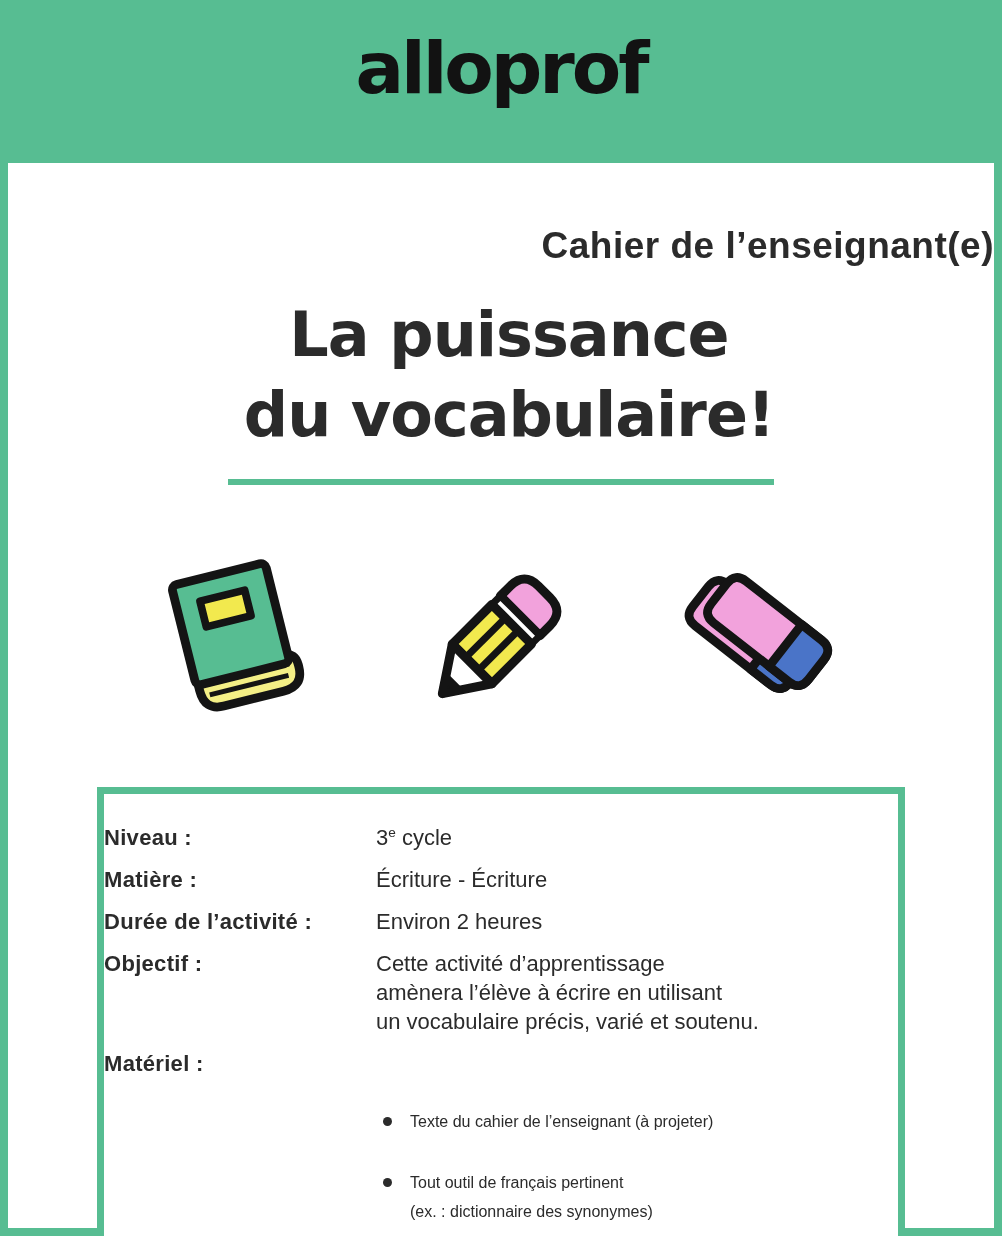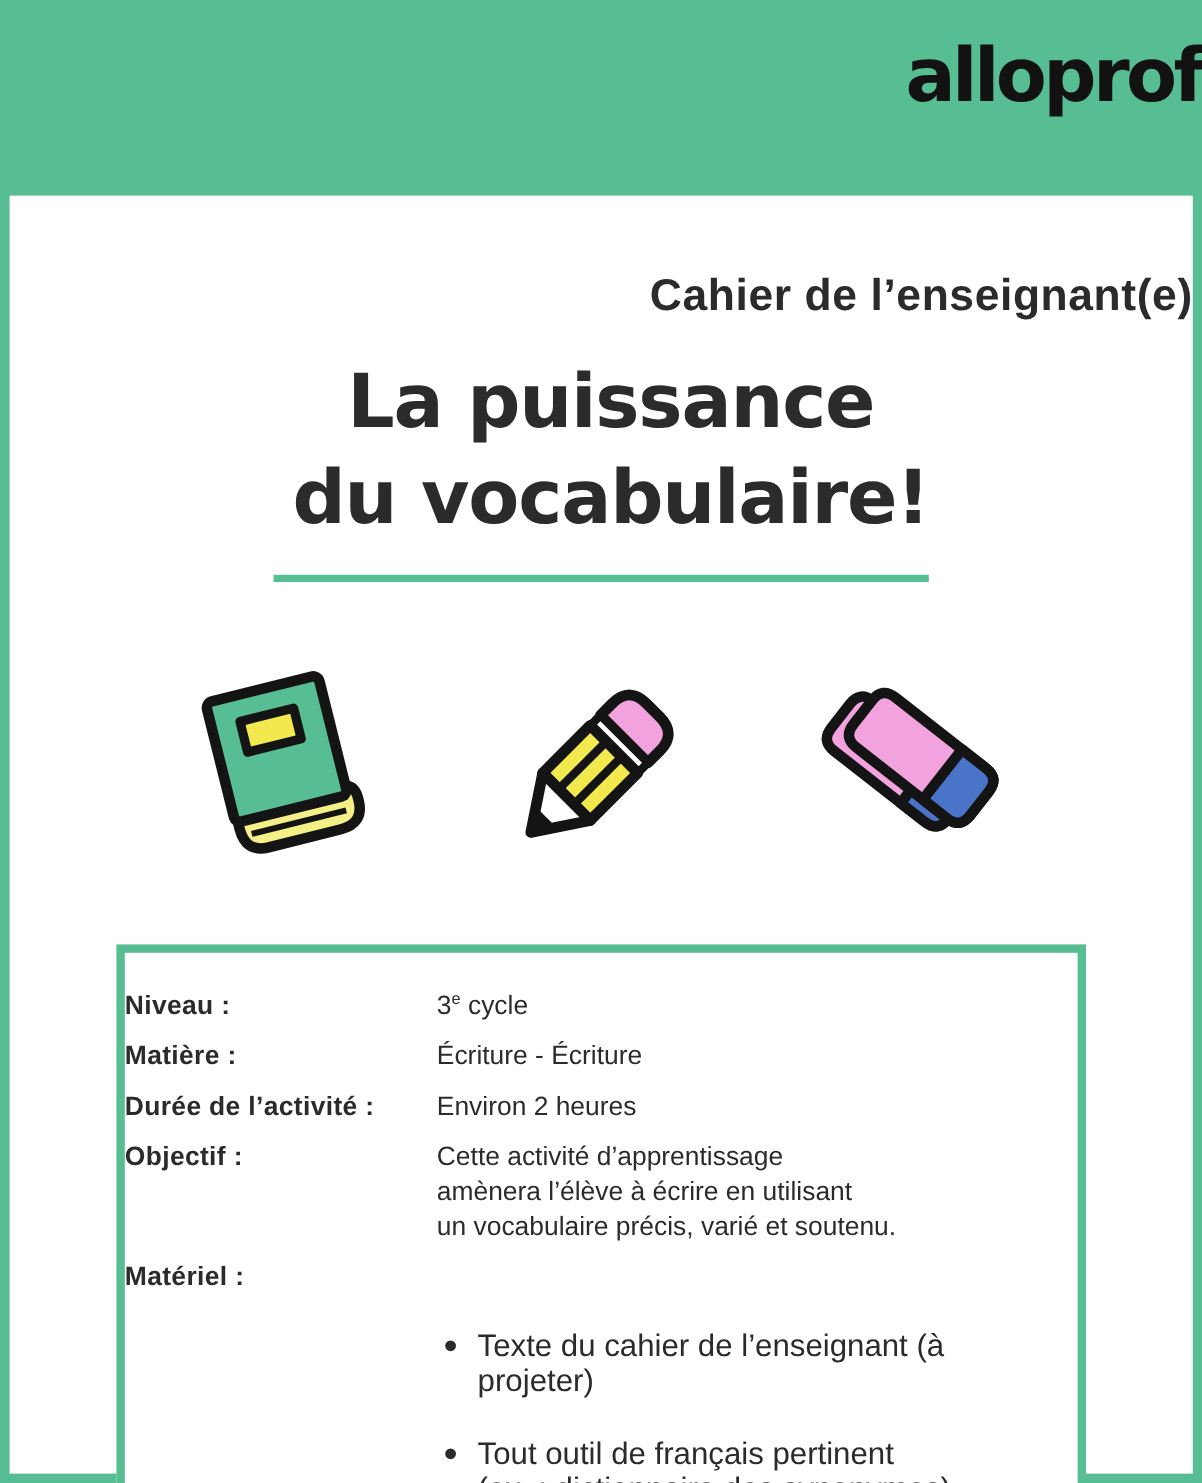--- a/index.html
+++ b/index.html
@@ -10,24 +10,24 @@
     font-family: "Liberation Sans", sans-serif;
     color: #2B2B2B;
     overflow: hidden;
   }
   .band {
     position: absolute; top: 0; left: 0; right: 0; height: 163px;
     background: #57BD92;
   }
   .logo {
     position: absolute; top: 26px; left: 0; right: 0;
-    text-align: right;
+    text-align: center;
     font-family: "DejaVu Sans", sans-serif;
     font-weight: bold;
-    font-size: 62px;
+    font-size: 72px;
     letter-spacing: -3px;
     color: #121212;
   }
   .content {
     position: absolute; left: 8px; right: 8px; top: 163px; bottom: 8px;
     background: #ffffff;
   }
   .subtitle {
     margin-top: 62px;
     text-align: right;
@@ -71,32 +71,32 @@
   .row:last-child { margin-bottom: 0; }
   .label {
     flex: none;
     width: 246px;
     font-weight: bold;
     font-size: 22px;
     line-height: 29px;
     letter-spacing: 0.3px;
   }
   .value {
-    margin-left: 14px;
+    margin-left: 26px;
     font-size: 22px;
     line-height: 29px;
     white-space: pre-line;
   }
   .value sup { font-size: 0.62em; line-height: 0; }
   ul.bullets { margin: 0; padding: 0; list-style: none; }
   ul.bullets li {
     position: relative;
     padding-left: 34px;
     margin-bottom: 3px;
-    font-size: 26px;
+    font-size: 16px;
     line-height: 29px;
   }
   ul.bullets li .li-text { white-space: pre-line; }
   ul.bullets li::before {
     content: "";
     position: absolute;
     left: 7px; top: 10px;
     width: 9px; height: 9px;
     border-radius: 50%;
     background: #2B2B2B;

